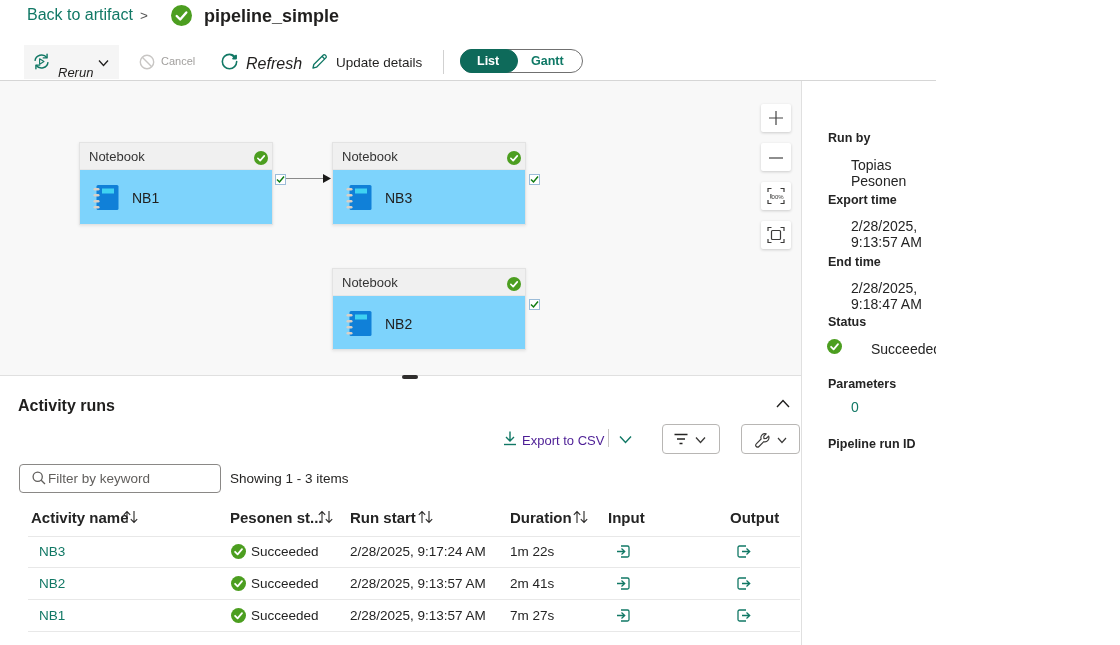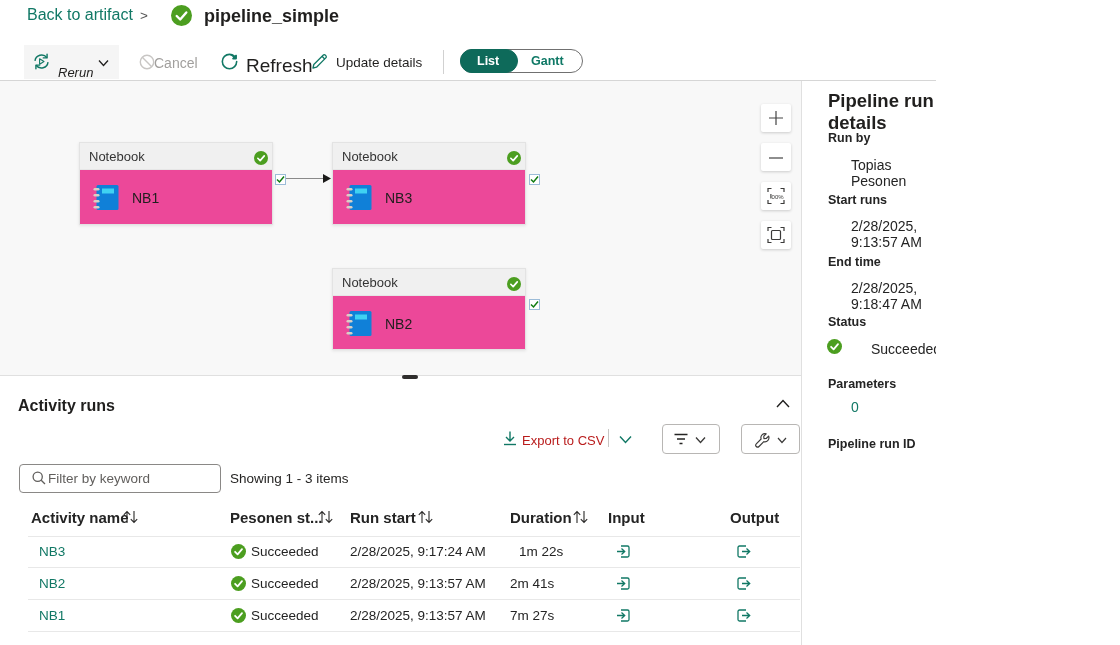--- a/index.html
+++ b/index.html
@@ -1,21 +1,21 @@
 <!DOCTYPE html>
 <html><head>
 <meta charset="utf-8">
 <style>
   html,body{margin:0;padding:0;}
   body{font-family:"Liberation Sans", sans-serif; background:#fff; width:1120px; height:645px; overflow:hidden;}
   .abs{position:absolute;}
   #page{position:relative;width:936px;height:645px;background:#fff;overflow:hidden;}
   .teal{color:#117865;}
   .dark{color:#201f1e;}
-  .node{position:absolute;background:#ec4899;border:1px solid #e3e3e3;box-shadow:0 1px 3px rgba(0,0,0,0.09);}
+  .node{position:absolute;background:#7dd3fc;border:1px solid #e3e3e3;box-shadow:0 1px 3px rgba(0,0,0,0.09);}
   .nodehead{position:absolute;left:0;top:0;right:0;height:26px;background:#f0f0f0;border-bottom:1px solid #e6e6e6;}
   .nodehead span{position:absolute;left:9px;top:6px;font-size:13px;color:#333;}
   .zbtn{position:absolute;left:761px;width:30px;height:28px;background:#fff;box-shadow:0 1px 3px rgba(0,0,0,0.18);border-radius:2px;}
   .lbl{position:absolute;left:828px;font-size:12.5px;font-weight:bold;color:#242424;}
   .val{position:absolute;left:828px;font-size:14px;color:#242424;margin-left:23px;}
   .hcell{position:absolute;font-size:15px;font-weight:bold;color:#242424;}
   .cell{position:absolute;font-size:13.5px;color:#242424;}
   .rowline{position:absolute;left:28px;width:772px;height:1px;background:#e8e8e8;}
 </style>
 </head>
@@ -40,26 +40,26 @@
 </svg>
 <div class="abs dark" style="left:58px;top:65px;font-size:13px;font-style:italic;">Rerun</div>
 <svg class="abs" style="left:98px;top:59px;" width="11" height="8" viewBox="0 0 11 8">
   <path d="M1 1.5 L5.5 6.5 L10 1.5" stroke="#201f1e" stroke-width="1.3" fill="none"></path>
 </svg>
 
 <svg class="abs" style="left:139px;top:54px;" width="16" height="16" viewBox="0 0 16 16">
   <circle cx="8" cy="8" r="6.7" stroke="#c8c6c4" stroke-width="1.4" fill="none"></circle>
   <path d="M3.3 3.3 L12.7 12.7" stroke="#c8c6c4" stroke-width="1.4"></path>
 </svg>
-<div class="abs" style="left:154px;top:55px;font-size:14px;color:#a19f9d;">Cancel</div>
+<div class="abs" style="left:161px;top:55px;font-size:11px;color:#a19f9d;">Cancel</div>
 
 <svg class="abs" style="left:221px;top:53px;" width="17" height="17" viewBox="0 0 16 16">
   <path d="M8 2a6 6 0 1 0 6 6 .75.75 0 0 1 1.5 0A7.5 7.5 0 1 1 8 .5c1.96 0 3.73.75 5.06 1.97l.72-.72A.75.75 0 0 1 15 2.28v2.97a.75.75 0 0 1-.75.75h-2.97a.75.75 0 0 1-.53-1.28l.7-.7A5.98 5.98 0 0 0 8 2Z" fill="#117865"></path>
 </svg>
-<div class="abs dark" style="left:246px;top:55px;font-size:19px;">Refresh</div>
+<div class="abs dark" style="left:246px;top:55px;font-size:16px;font-style:italic;">Refresh</div>
 
 <svg class="abs" style="left:311px;top:53px;" width="17" height="17" viewBox="0 0 17 17">
   <path d="M2.0 15.0 L2.8 11.5 L12.1 2.2 A1.6 1.6 0 0 1 14.4 2.2 L14.8 2.6 A1.6 1.6 0 0 1 14.8 4.9 L5.5 14.2 L2.0 15.0 Z" stroke="#117865" stroke-width="1.3" fill="none" stroke-linejoin="round"></path>
   <path d="M11.0 3.3 L13.7 6.0" stroke="#117865" stroke-width="1.3" fill="none"></path>
 </svg>
 <div class="abs dark" style="left:336px;top:55px;font-size:13.5px;">Update details</div>
 
 <div class="abs" style="left:443px;top:50px;width:1px;height:24px;background:#d1d1d1;"></div>
 
 <div class="abs" style="left:460px;top:49px;width:121px;height:22px;border:1px solid #707070;border-radius:12px;background:#fff;"></div>
@@ -170,28 +170,27 @@
 <div class="zbtn" style="top:221px;"></div>
 <svg class="abs" style="left:767px;top:226px;" width="18" height="18" viewBox="0 0 18 18">
   <g stroke="#3b3a39" stroke-width="1.2" fill="none">
     <path d="M1 5 V1.5 H4.5 M13.5 1.5 H17 V5 M17 13 V16.5 H13.5 M4.5 16.5 H1 V13"></path>
     <rect x="4.5" y="4.5" width="9" height="9" rx="1"></rect>
   </g>
 </svg>
 
 <div class="abs" style="left:402px;top:375px;width:16px;height:4px;background:#2f2e2d;border-radius:2px;"></div>
 
-<div class="abs dark" style="left:828px;top:90px;font-size:18.5px;font-weight:bold;">Pipeline run details</div>
 <svg class="abs" style="left:1088px;top:88px;" width="13" height="13" viewBox="0 0 13 13">
       <path d="M1 1 L12 12 M12 1 L1 12" stroke="#201f1e" stroke-width="1.3"></path>
     </svg>
 
 <div class="lbl" style="top:131px;">Run by</div>
 <div class="val" style="top:157px;">Topias Pesonen</div>
-<div class="lbl" style="top:193px;">Start runs</div>
+<div class="lbl" style="top:193px;">Export time</div>
 <div class="val" style="top:218px;">2/28/2025, 9:13:57 AM</div>
 <div class="lbl" style="top:255px;">End time</div>
 <div class="val" style="top:280px;">2/28/2025, 9:18:47 AM</div>
 <div class="lbl" style="top:315px;">Status</div>
 <svg class="abs" style="left:827px;top:339px;" width="15" height="15" viewBox="0 0 15 15">
   <circle cx="7.5" cy="7.5" r="7.5" fill="#4C9E20"></circle>
   <path d="M4.1 7.8 L6.6 10.3 L11 5.2" stroke="#fff" stroke-width="1.8" fill="none" stroke-linecap="round" stroke-linejoin="round"></path>
 </svg>
 <div class="val" style="left:848px;top:341px;">Succeeded</div>
 <div class="lbl" style="top:377px;">Parameters</div>
@@ -200,21 +199,21 @@
 
 <div class="abs dark" style="left:18px;top:397px;font-size:16px;font-weight:bold;">Activity runs</div>
 <svg class="abs" style="left:776px;top:399px;" width="14" height="9" viewBox="0 0 14 9">
       <path d="M1 8 L7 1.5 L13 8" stroke="#201f1e" stroke-width="1.4" fill="none"></path>
     </svg>
 
 <svg class="abs" style="left:503px;top:431px;" width="14" height="15" viewBox="0 0 14 15">
   <path d="M7 0.5 V9.5 M3 6 L7 10 L11 6" stroke="#117865" stroke-width="1.4" fill="none"></path>
   <path d="M1 13.5 H13" stroke="#117865" stroke-width="1.4"></path>
 </svg>
-<div class="abs" style="left:522px;top:433px;font-size:13px;color:#b91c1c;">Export to CSV</div>
+<div class="abs" style="left:522px;top:433px;font-size:13px;color:#4c1d95;">Export to CSV</div>
 <div class="abs" style="left:608px;top:429px;width:1px;height:18px;background:#c8c6c4;"></div>
 <svg class="abs" style="left:619px;top:435px;" width="13" height="9" viewBox="0 0 13 9">
       <path d="M1 1.5 L6.5 7.5 L12 1.5" stroke="#117865" stroke-width="1.4" fill="none"></path>
     </svg>
 
 <div class="abs" style="left:662px;top:424px;width:58px;height:30px;border:1px solid #b8b6b4;border-radius:4px;background:#fff;box-sizing:border-box;"></div>
 <svg class="abs" style="left:674px;top:433px;" width="14" height="12" viewBox="0 0 14 12">
       <path d="M0.5 1.5 H13.5 M3 6 H11 M5.5 10.5 H8.5" stroke="#252423" stroke-width="1.4"></path>
     </svg>
 <svg class="abs" style="left:695px;top:436px;" width="11" height="8" viewBox="0 0 11 8">
@@ -273,21 +272,21 @@
 <div class="rowline" style="top:599px;"></div>
 <div class="rowline" style="top:631px;"></div>
 
 <div class="cell teal" style="left:39px;top:544px;color:#117865;">NB3</div>
 <svg class="abs" style="left:231px;top:544px;" width="15" height="15" viewBox="0 0 15 15">
       <circle cx="7.5" cy="7.5" r="7.5" fill="#4C9E20"></circle>
       <path d="M4.1 7.8 L6.6 10.3 L11 5.2" stroke="#fff" stroke-width="1.8" fill="none" stroke-linecap="round" stroke-linejoin="round"></path>
     </svg>
 <div class="cell" style="left:251px;top:544px;">Succeeded</div>
 <div class="cell" style="left:350px;top:544px;">2/28/2025, 9:17:24 AM</div>
-<div class="cell" style="left:510px;top:544px;margin-left:9px;">1m 22s</div>
+<div class="cell" style="left:510px;top:544px;">1m 22s</div>
 <svg class="abs" style="left:616px;top:545px;" width="14" height="13" viewBox="0 0 14 13">
   <path d="M5 1 H11.5 A1.5 1.5 0 0 1 13 2.5 V10.5 A1.5 1.5 0 0 1 11.5 12 H5" stroke="#117865" stroke-width="1.3" fill="none"></path>
   <path d="M1 6.5 H8 M5.5 3.5 L8.7 6.5 L5.5 9.5" stroke="#117865" stroke-width="1.3" fill="none"></path>
 </svg>
 <svg class="abs" style="left:737px;top:545px;" width="14" height="13" viewBox="0 0 14 13">
   <path d="M9 1 H2.5 A1.5 1.5 0 0 0 1 2.5 V10.5 A1.5 1.5 0 0 0 2.5 12 H9" stroke="#117865" stroke-width="1.3" fill="none"></path>
   <path d="M5 6.5 H12 M9.5 3.5 L12.7 6.5 L9.5 9.5" stroke="#117865" stroke-width="1.3" fill="none"></path>
 </svg>
 
 <div class="cell teal" style="left:39px;top:576px;color:#117865;">NB2</div>

